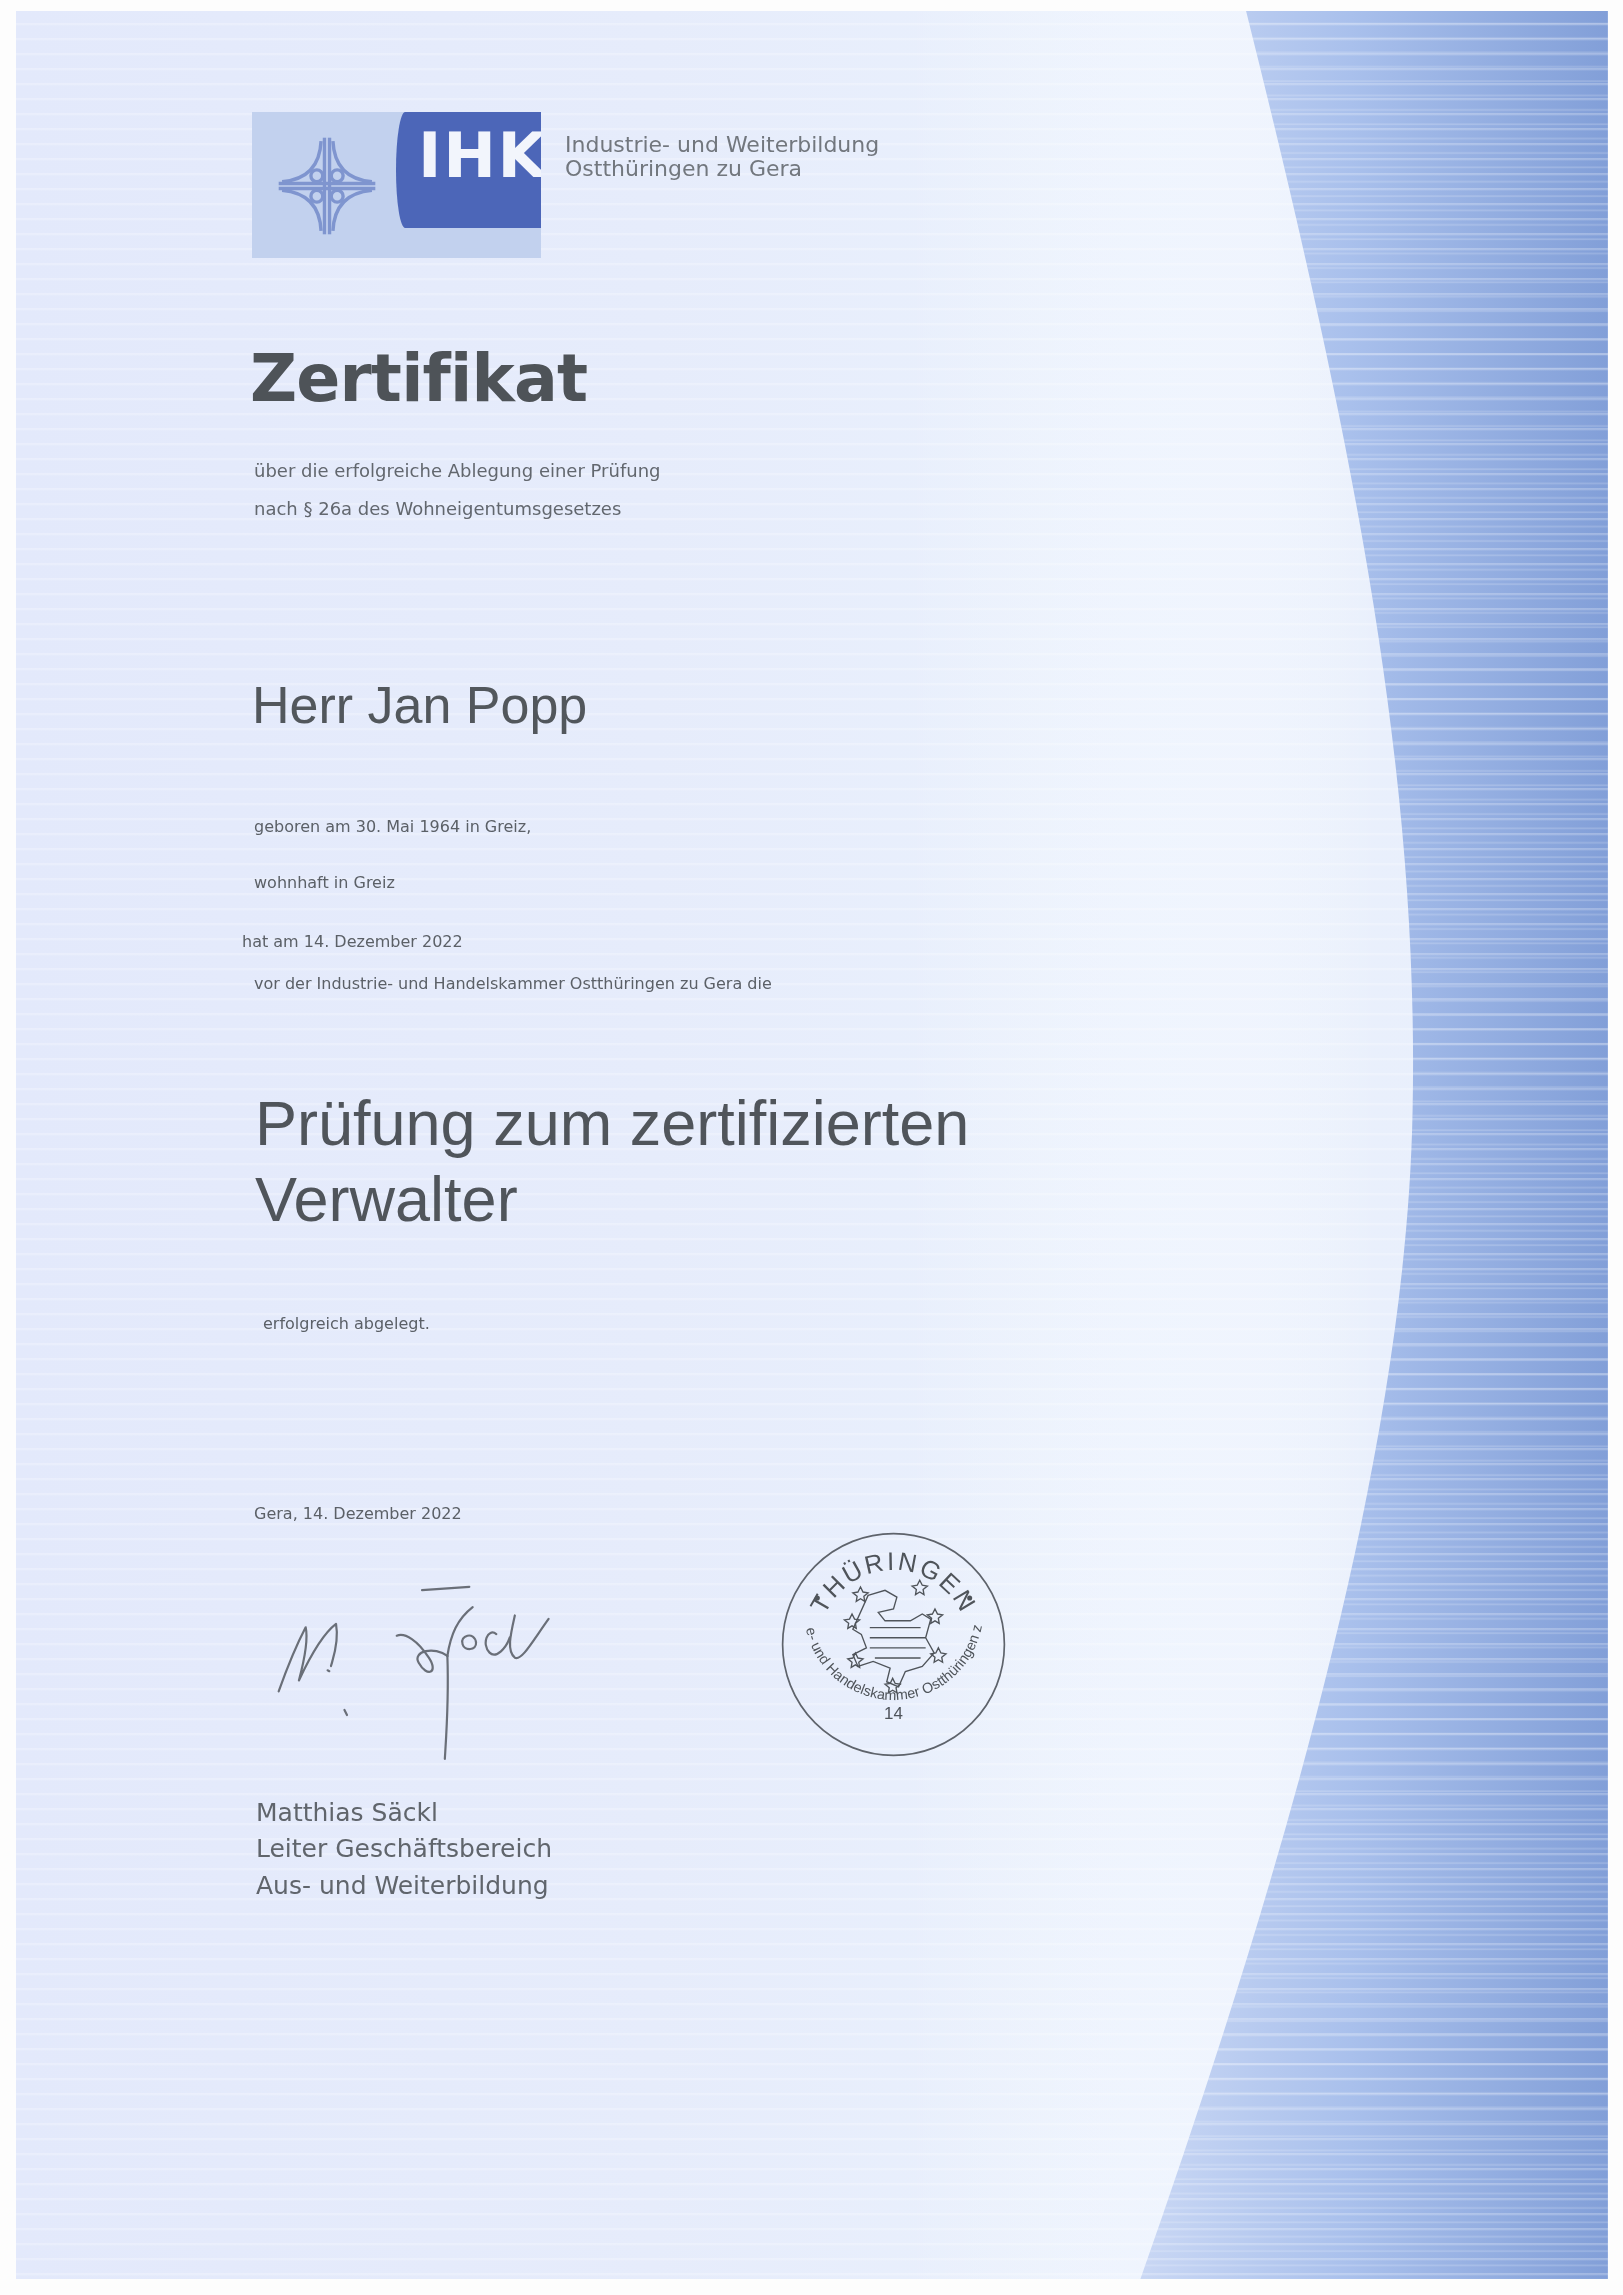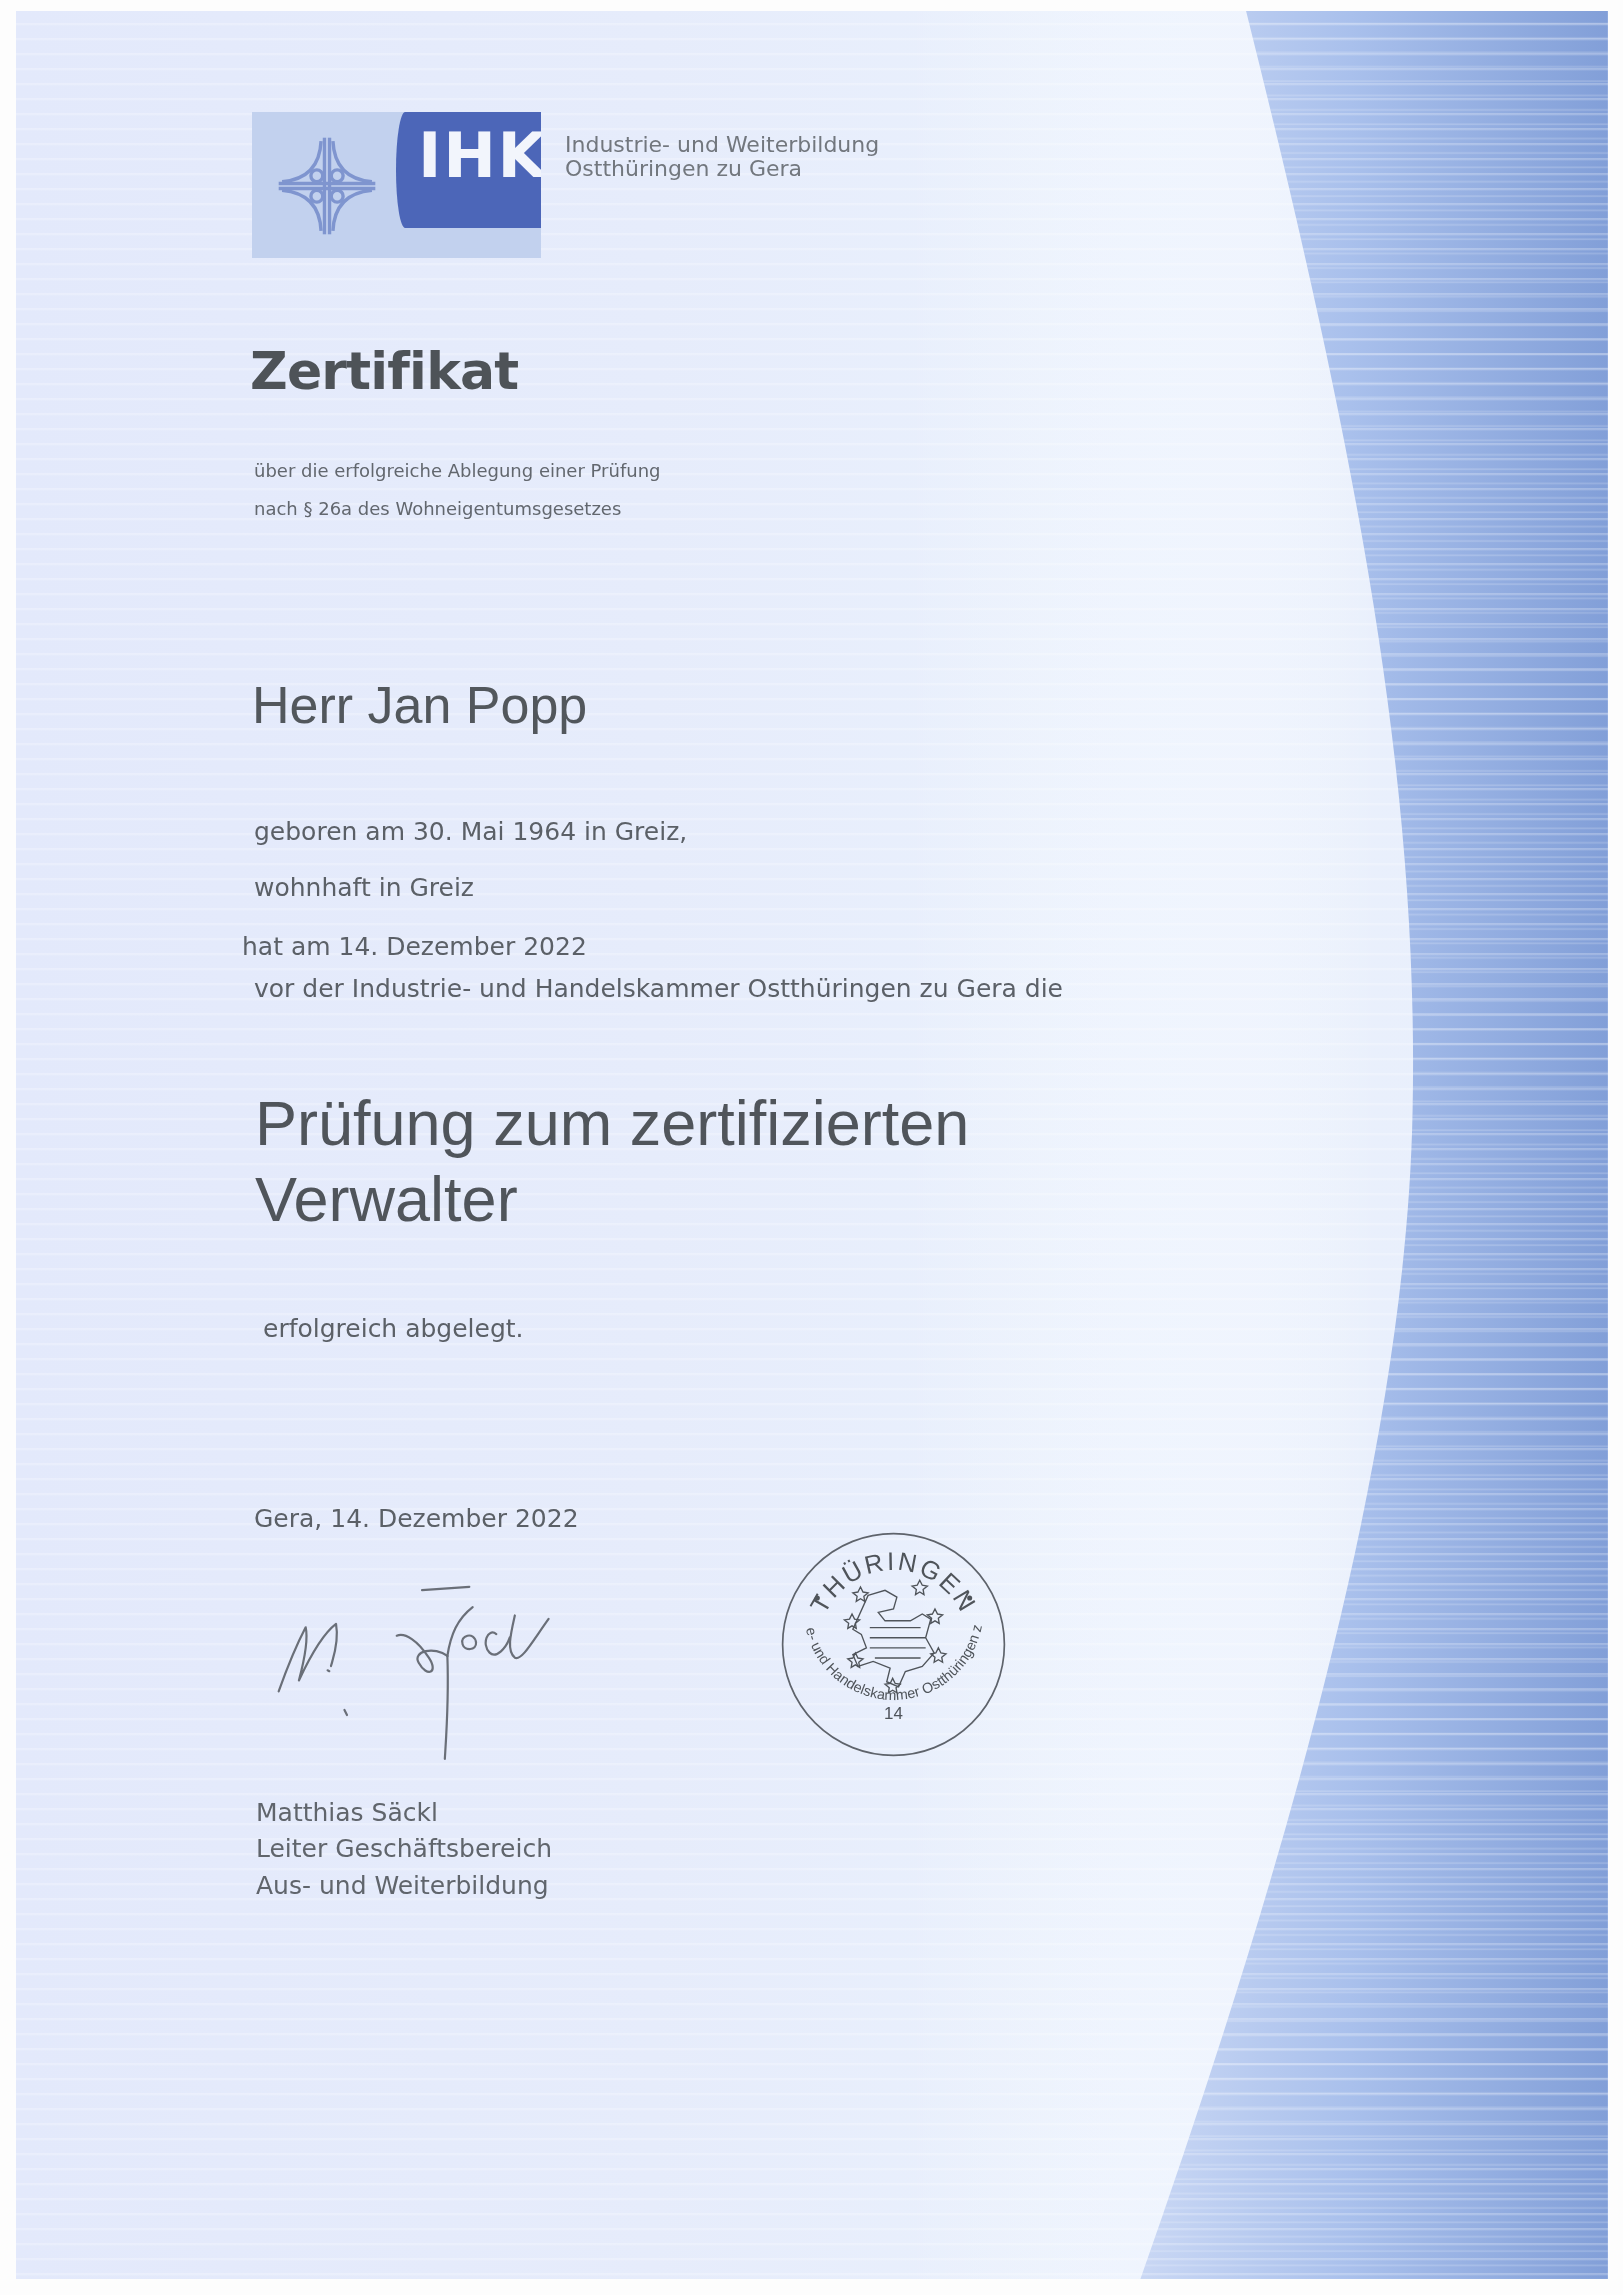--- a/index.html
+++ b/index.html
@@ -32,24 +32,24 @@
       background: #4c66b8;
       border-top-left-radius: 12px 76px; border-bottom-left-radius: 12px 76px;
     }
     .logo-ihk {
       position: absolute; left: 22px; top: 12px;
       font-family: "DejaVu Sans", sans-serif; font-weight: bold;
       font-size: 63px; letter-spacing: 1.7px; color: #f2f5fc; line-height: 1;
     }
     .logo-icon { position: absolute; left: 25px; top: 24px; width: 100px; height: 100px; }
     .org { font-size: 22px; color: #72777e; line-height: 24.5px; }
-    .title { font-family: "DejaVu Sans", sans-serif; font-weight: bold; font-size: 52px; color: #4e5358; letter-spacing: -0.8px; text-align: center; }
+    .title { font-family: "DejaVu Sans", sans-serif; font-weight: bold; font-size: 65px; color: #4e5358; letter-spacing: -0.8px; text-align: center; }
     .sub { font-size: 18px; line-height: 38px; color: #62676e; }
     .name { font-family: "Liberation Sans", sans-serif; font-size: 52px; color: #52575c; }
-    .body { font-size: 25px; color: #5b6067; }
+    .body { font-size: 16px; color: #5b6067; }
     .exam { font-family: "Liberation Sans", sans-serif; font-size: 63px; line-height: 76px; color: #50555b; }
     .signer { font-size: 25px; line-height: 36px; color: #60656c; }
     .seal { position: absolute; left: 759px; top: 1515px; width: 237px; height: 237px; }
     .sig { position: absolute; left: 254px; top: 1564px; width: 321px; height: 194px; }
   </style>
 </head>
 <body>
 
 <div class="page">
 

